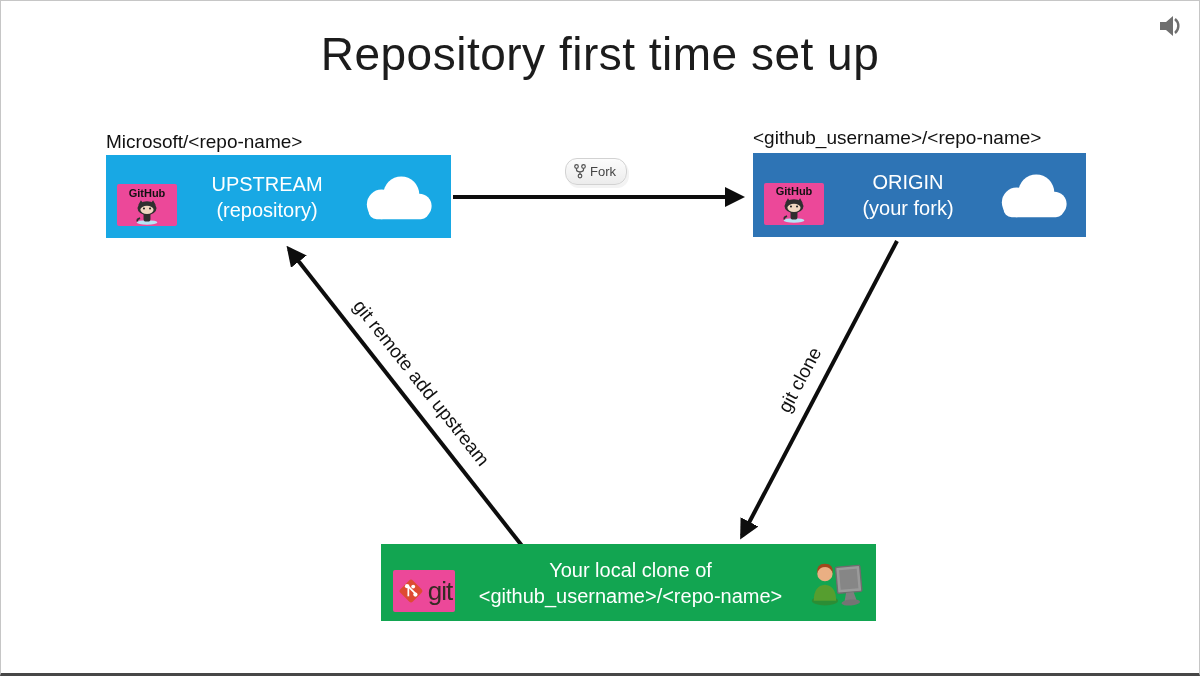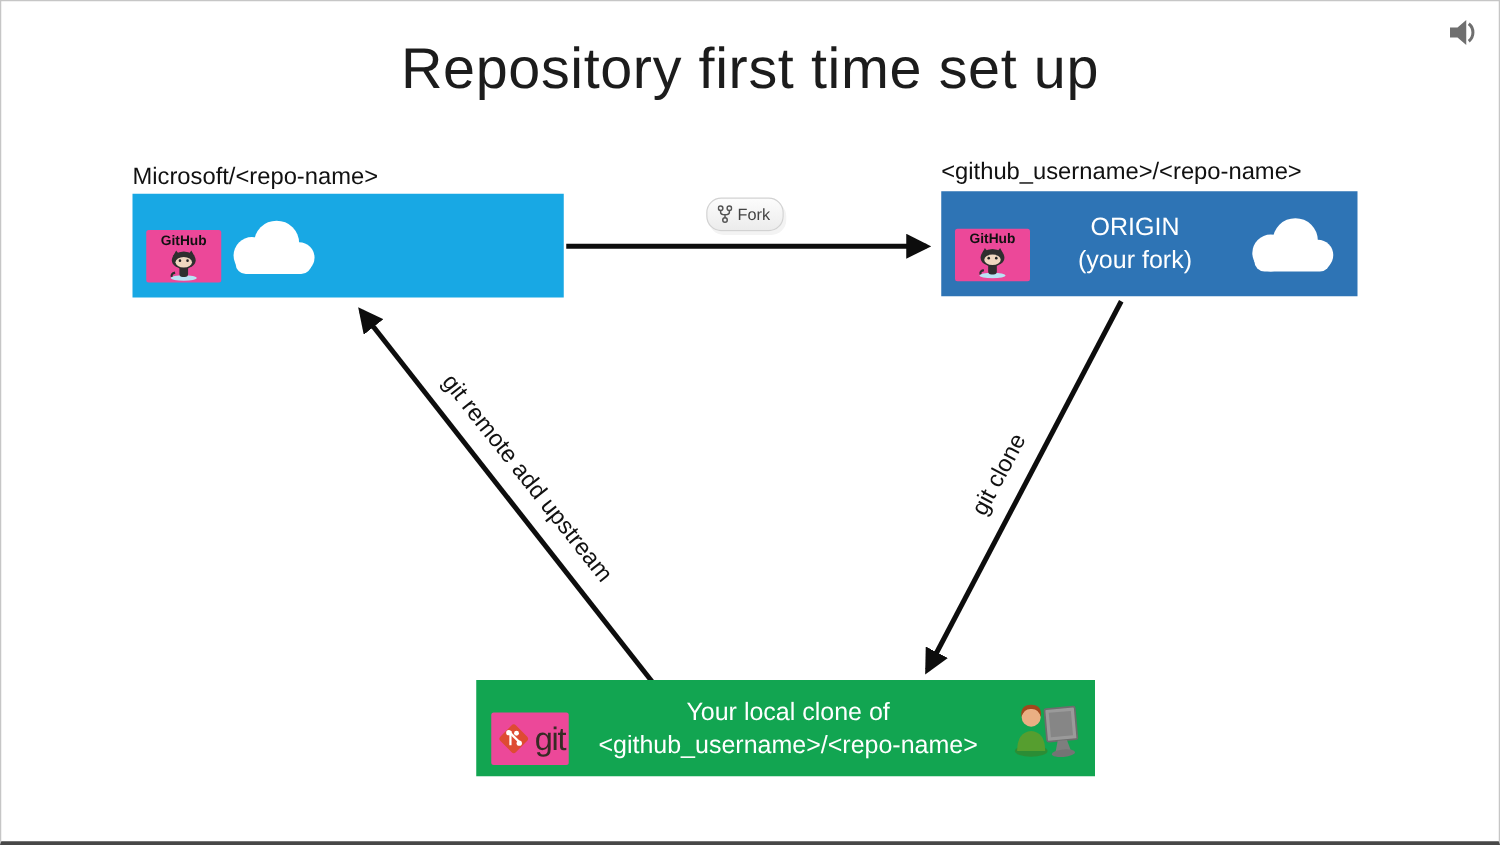--- a/index.html
+++ b/index.html
@@ -89,20 +89,24 @@
         <ellipse cx="18" cy="27" rx="12" ry="2.6" fill="#b9e3f4"></ellipse>
         <path d="M8,7 L11,1.5 L14,5.5 Z M22,5.5 L25,1.5 L28,7 Z" fill="#2f2f2f"></path>
         <rect x="14" y="15" width="8" height="11" rx="3" fill="#2f2f2f"></rect>
         <ellipse cx="18" cy="10.5" rx="11" ry="8" fill="#2f2f2f"></ellipse>
         <ellipse cx="18" cy="12.5" rx="7.6" ry="4.8" fill="#efd7c0"></ellipse>
         <circle cx="14.5" cy="11" r="1.2" fill="#222"></circle>
         <circle cx="21.5" cy="11" r="1.2" fill="#222"></circle>
         <path d="M10,22 q-4,1 -3,4" stroke="#2f2f2f" stroke-width="2" fill="none"></path>
       </svg>
     </div>
+    <div class="center">
+      <div>UPSTREAM</div>
+      <div>(repository)</div>
+    </div>
     <svg class="cloud" width="82" height="52" viewBox="0 0 100 62">
       <circle cx="30" cy="40" r="18" fill="#fff"></circle>
       <circle cx="54" cy="28" r="22" fill="#fff"></circle>
       <circle cx="76" cy="42" r="15" fill="#fff"></circle>
       <rect x="14" y="38" width="74" height="20" rx="10" fill="#fff"></rect>
     </svg>
   </div>
 
   <div class="node" style="left: 752px; top: 152px; width: 333px; height: 84px; background-color: rgb(46, 116, 181);">
     <div class="logo-box gh-box">

